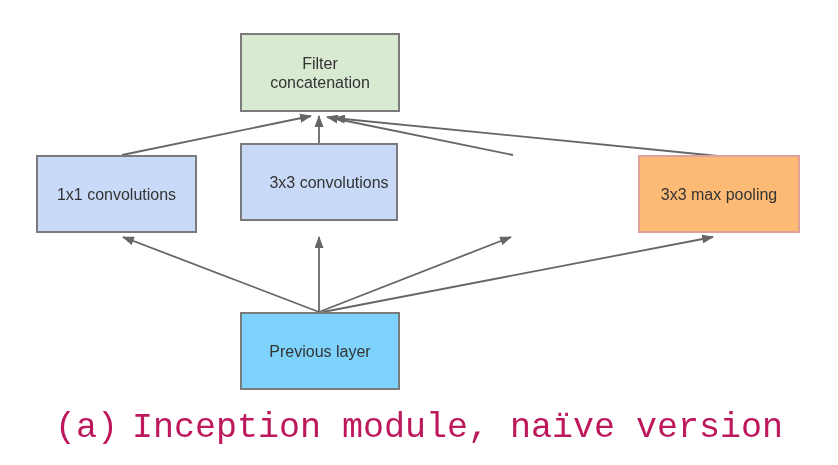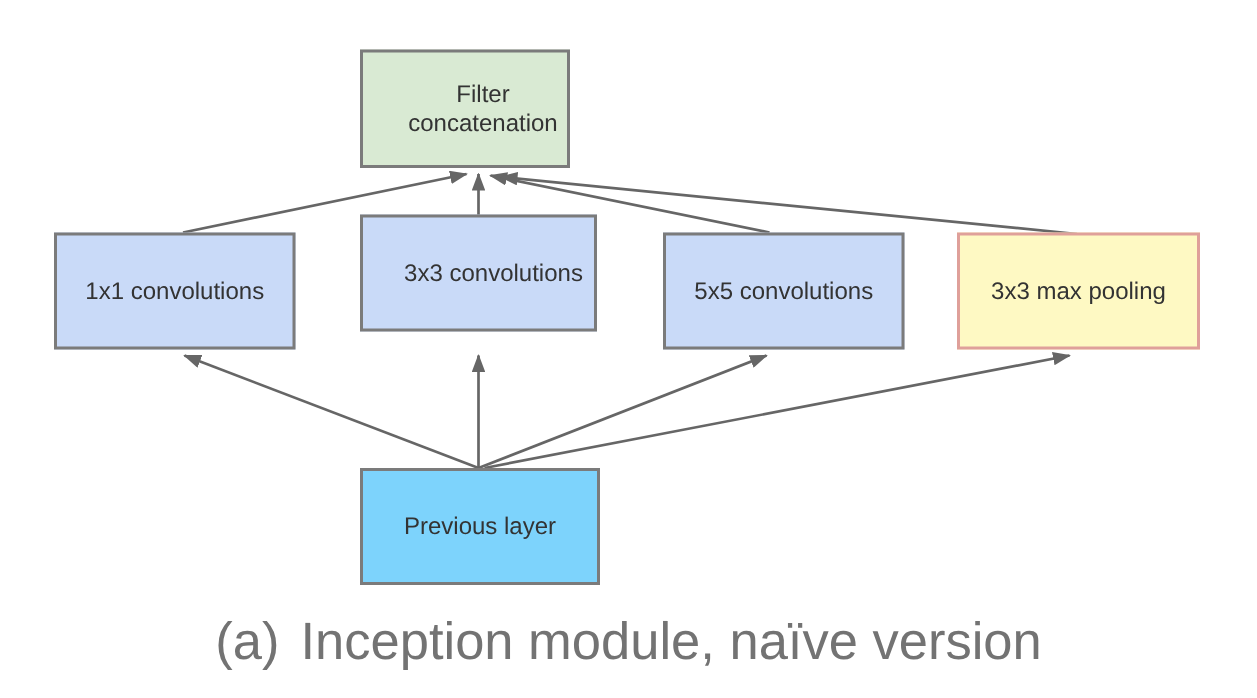--- a/index.html
+++ b/index.html
@@ -32,36 +32,36 @@
     z-index: 1;
   }
   .node-label {
     font-size: 16px;
     line-height: 19px;
     color: #333333;
   }
   .node-label.narrow {
     max-width: 112px;
   }
-  .node-filter-concat { left: 240px; top: 33px;  width: 140px; height: 79px; justify-content: flex-end; }
+  .node-filter-concat { left: 240px; top: 33px;  width: 160px; height: 79px; }
   .node-conv1        { left: 36px;  top: 155px; width: 161px; height: 78px; }
   .node-conv3        { left: 240px; top: 143px; width: 158px; height: 78px; padding-left: 20px; }
   .node-conv5        { left: 442px; top: 155px; width: 161px; height: 78px; }
   .node-pool         { left: 638px; top: 155px; width: 162px; height: 78px; }
   .node-previous     { left: 240px; top: 312px; width: 160px; height: 78px; }
   .caption {
     position: absolute;
     left: 0;
     right: 0;
     top: 402px;
     text-align: center;
-    font-family: Liberation Sans, sans-serif;
+    font-family: Liberation Mono, monospace;
     font-size: 35px;
     line-height: 52px;
-    color: #737373;
+    color: #be185d;
     z-index: 1;
   }
   .caption-prefix { margin-right: 14px; }
 </style>
 </head>
 <body>
 
 <div class="figure">
 
   <svg class="edges-layer" width="838" height="465">
@@ -87,25 +87,22 @@
   </div>
 
   <div class="node node-conv1" style="background-color: rgb(201, 218, 248); border-color: rgb(123, 123, 123); justify-content: center;">
     <span class="node-label">1x1 convolutions</span>
   </div>
 
   <div class="node node-conv3" style="background-color: rgb(201, 218, 248); border-color: rgb(123, 123, 123);">
     <span class="node-label">3x3 convolutions</span>
   </div>
 
-  <div class="node node-conv5" style="background-color: rgb(201, 218, 248); border-color: rgb(123, 123, 123);">
-    <span class="node-label">5x5 convolutions</span>
-  </div>
 
-  <div class="node node-pool" style="background-color: #fef9c3; border-color: rgb(223, 160, 154);">
+  <div class="node node-pool" style="background-color: #fdba74; border-color: rgb(223, 160, 154);">
     <span class="node-label">3x3 max pooling</span>
   </div>
 
   <div class="node node-previous" style="background-color: #7dd3fc; border-color: rgb(123, 123, 123);">
     <span class="node-label">Previous layer</span>
   </div>
 
   <div class="caption">
     <span class="caption-prefix">(a)</span><span>Inception module, naïve version</span>
   </div>

